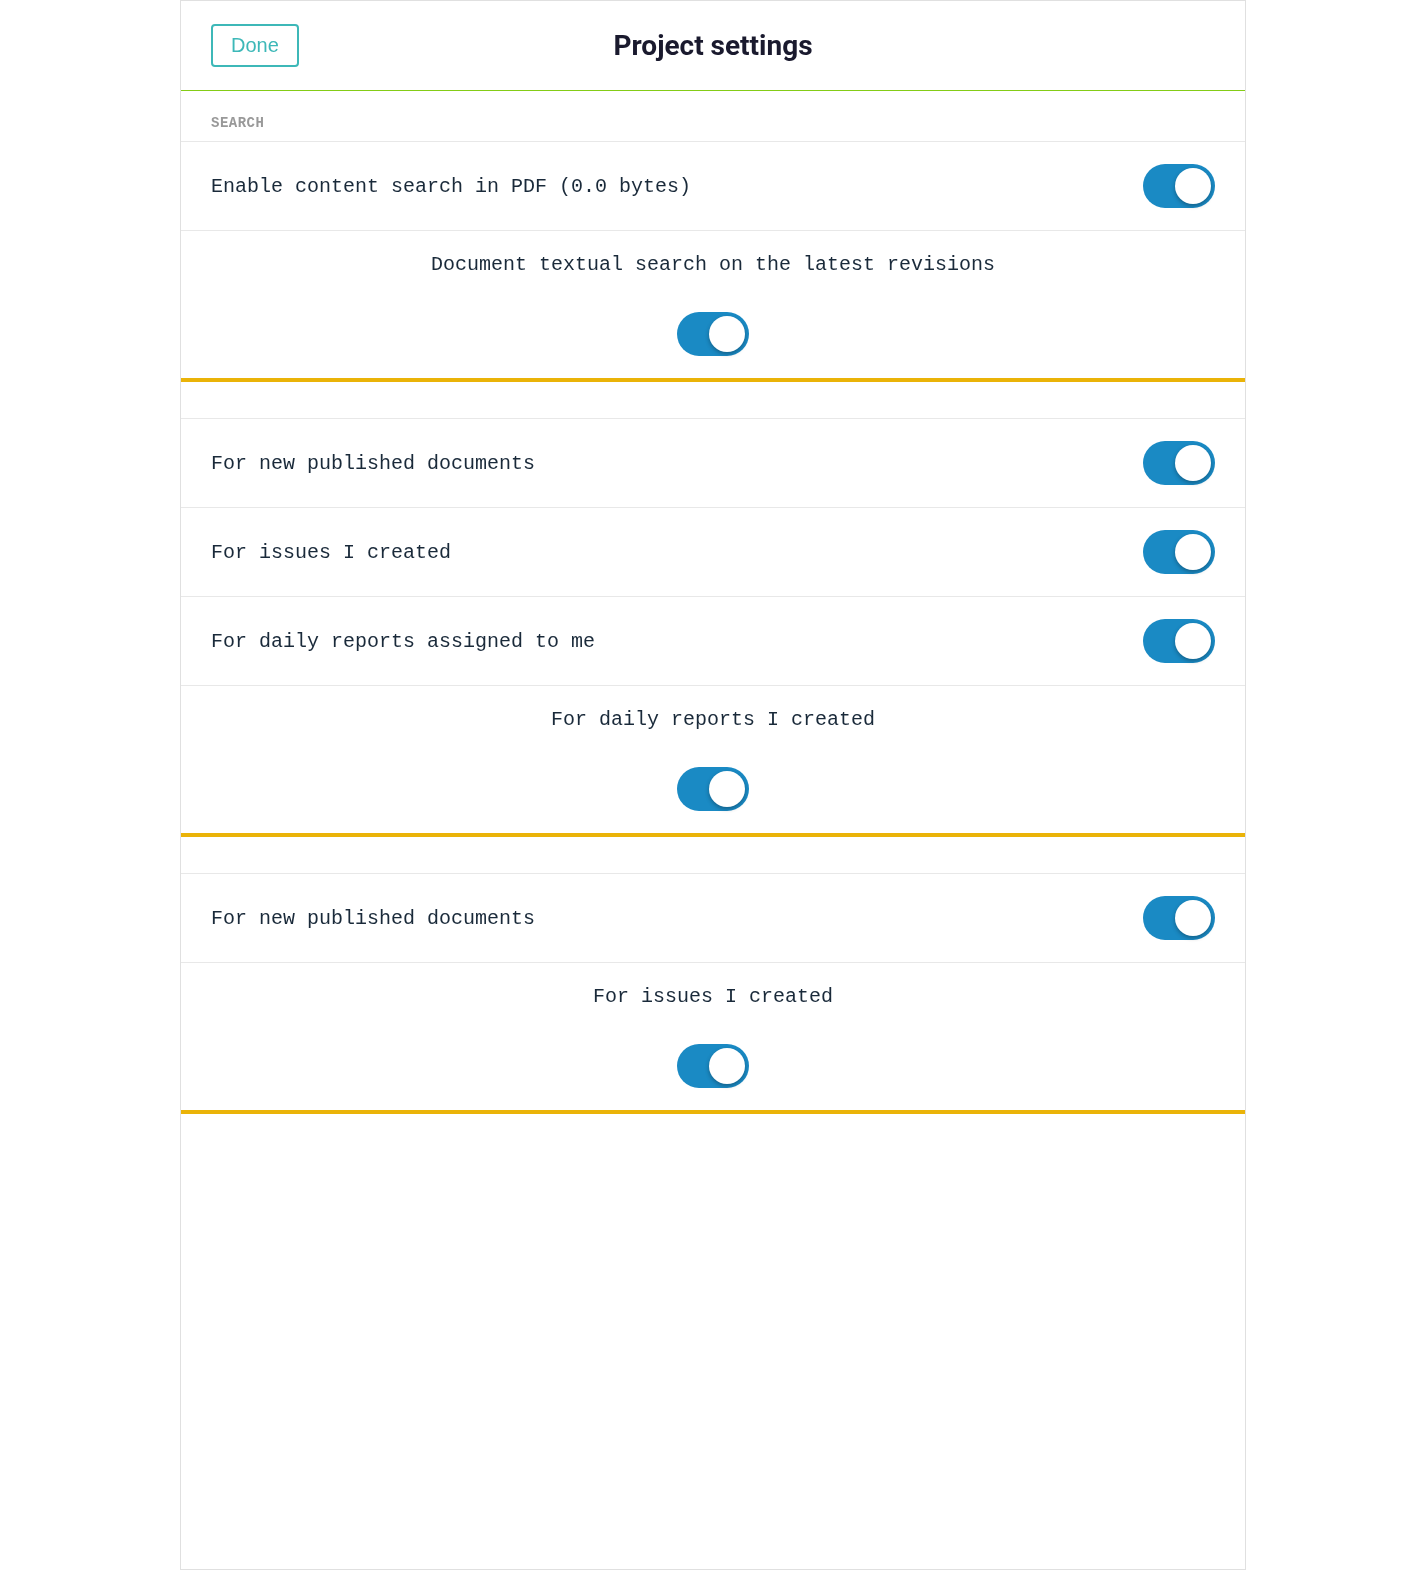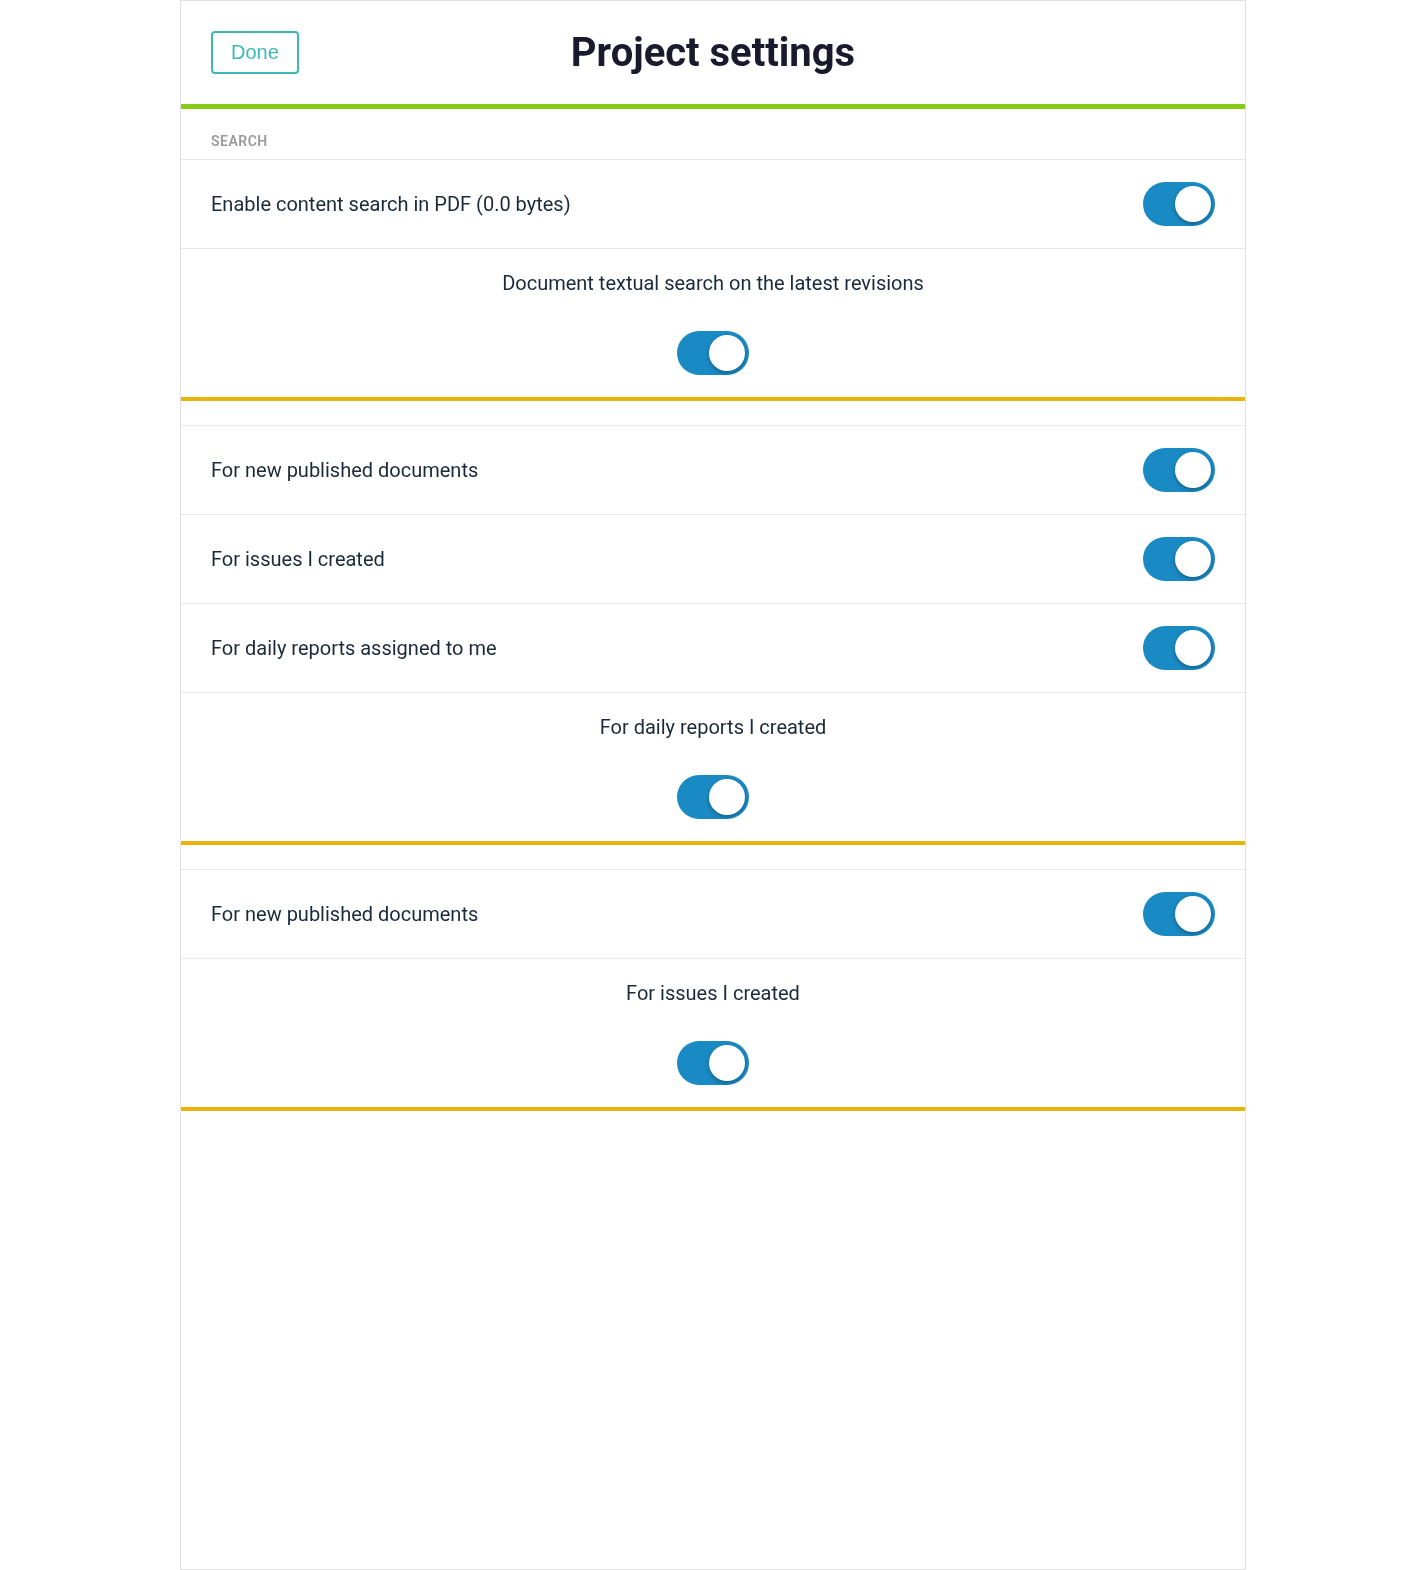--- a/index.html
+++ b/index.html
@@ -16,49 +16,50 @@
       margin: 0 auto;
       border: 1px solid #e0e0e0;
     }
 
     .header {
       display: flex;
       align-items: center;
       justify-content: center;
       padding: 28px 30px;
       position: relative;
-      border-bottom: 5px solid #84cc16;
+      border-bottom: 1px solid #84cc16;
     }
 
     .done-button {
       position: absolute;
       left: 30px;
       border: 2px solid #3db8b8;
       color: #3db8b8;
       background: transparent;
       padding: 8px 18px;
       font-size: 20px;
       font-weight: 400;
       cursor: pointer;
       border-radius: 4px;
     }
 
     .page-title {
-      font-size: 40px;
+      font-size: 28px;
       font-weight: 700;
       color: #1a1a2e;
       text-align: center;
     }
 
     .content {
       padding: 0;
     }
 
     .section {
-      margin-bottom: 0;
+      margin-bottom: 12px;
+      font-family: Liberation Mono, monospace;
     }
 
     .section-header {
       padding: 24px 30px 10px 30px;
       font-size: 14px;
       font-weight: 600;
       color: #999999;
       letter-spacing: 0.5px;
       text-transform: uppercase;
     }

